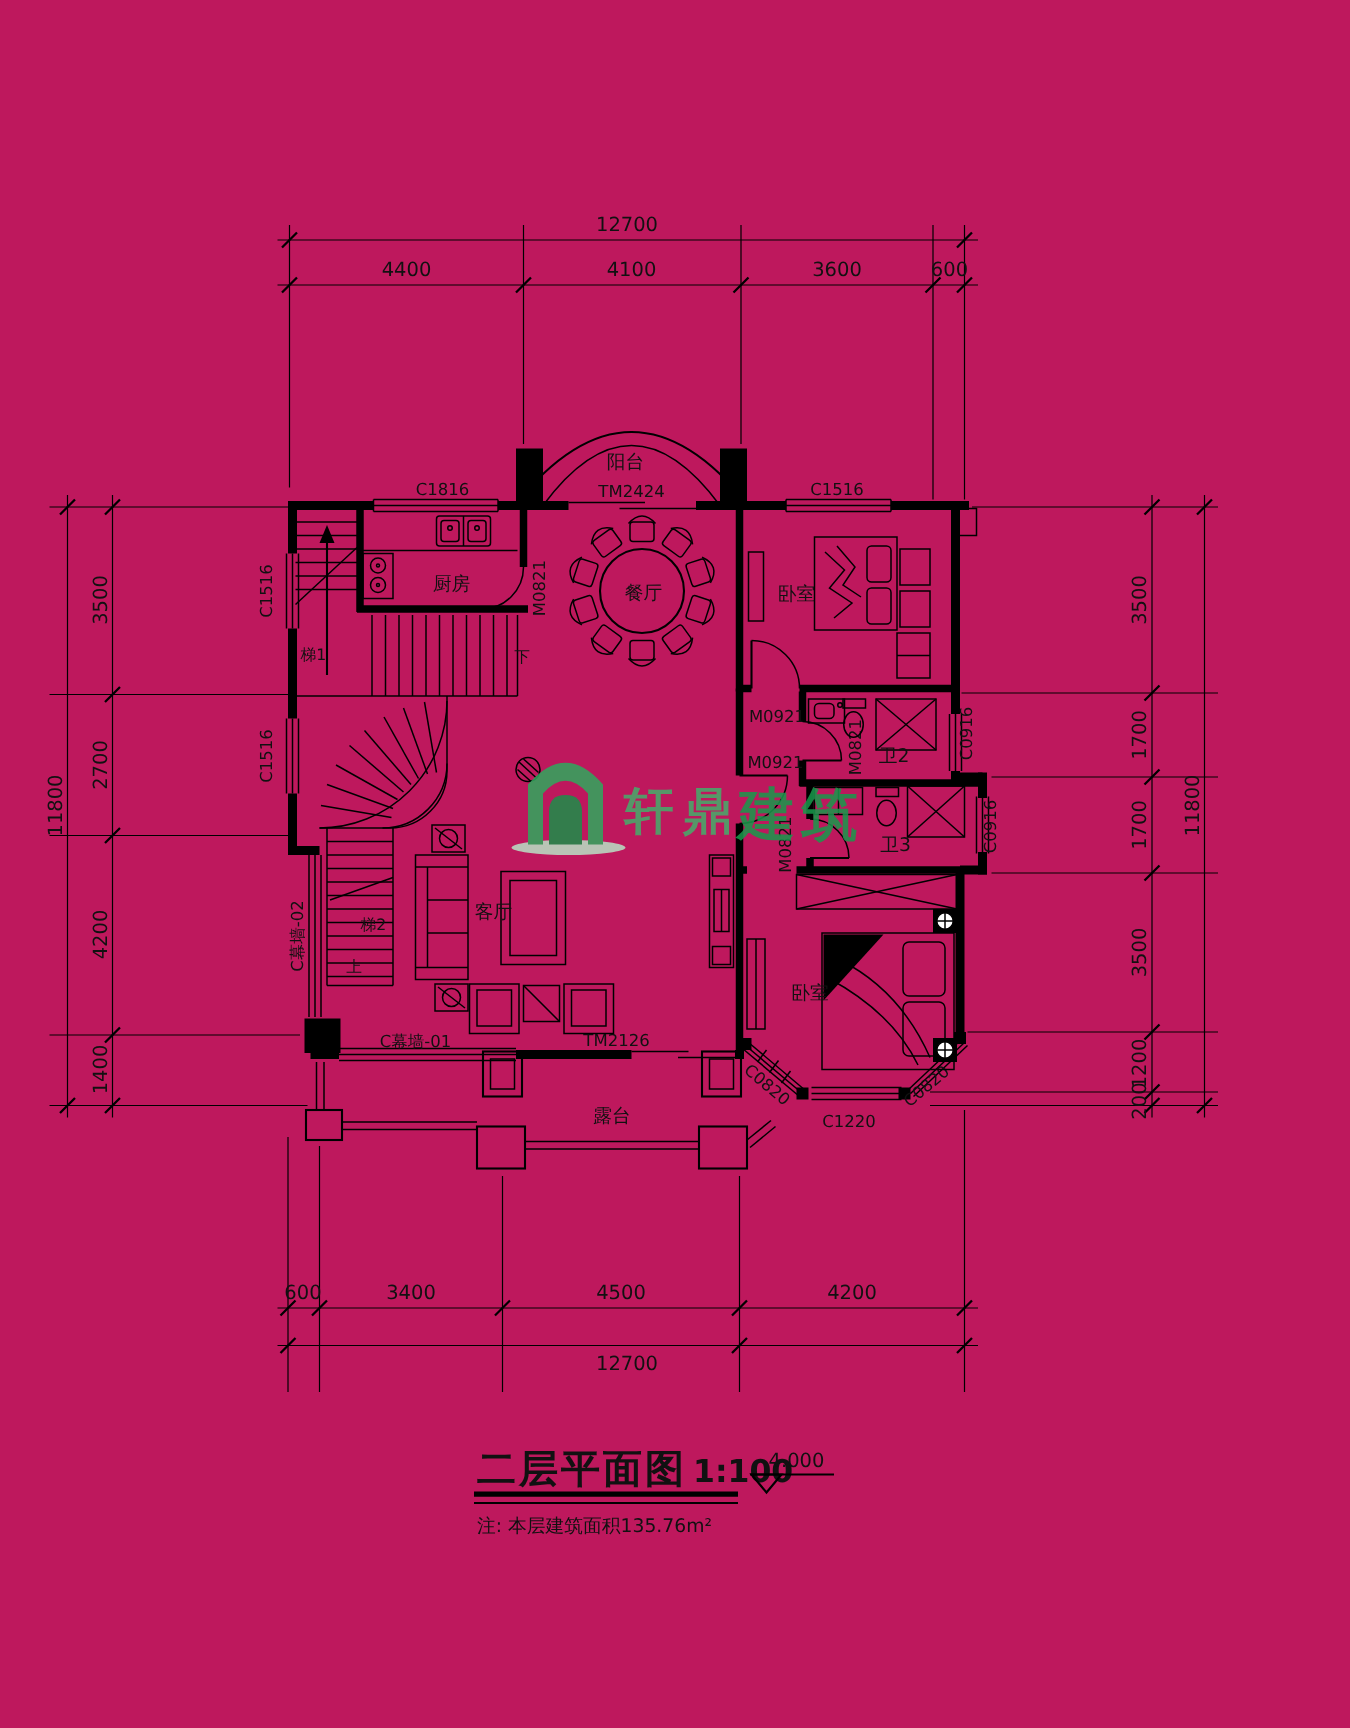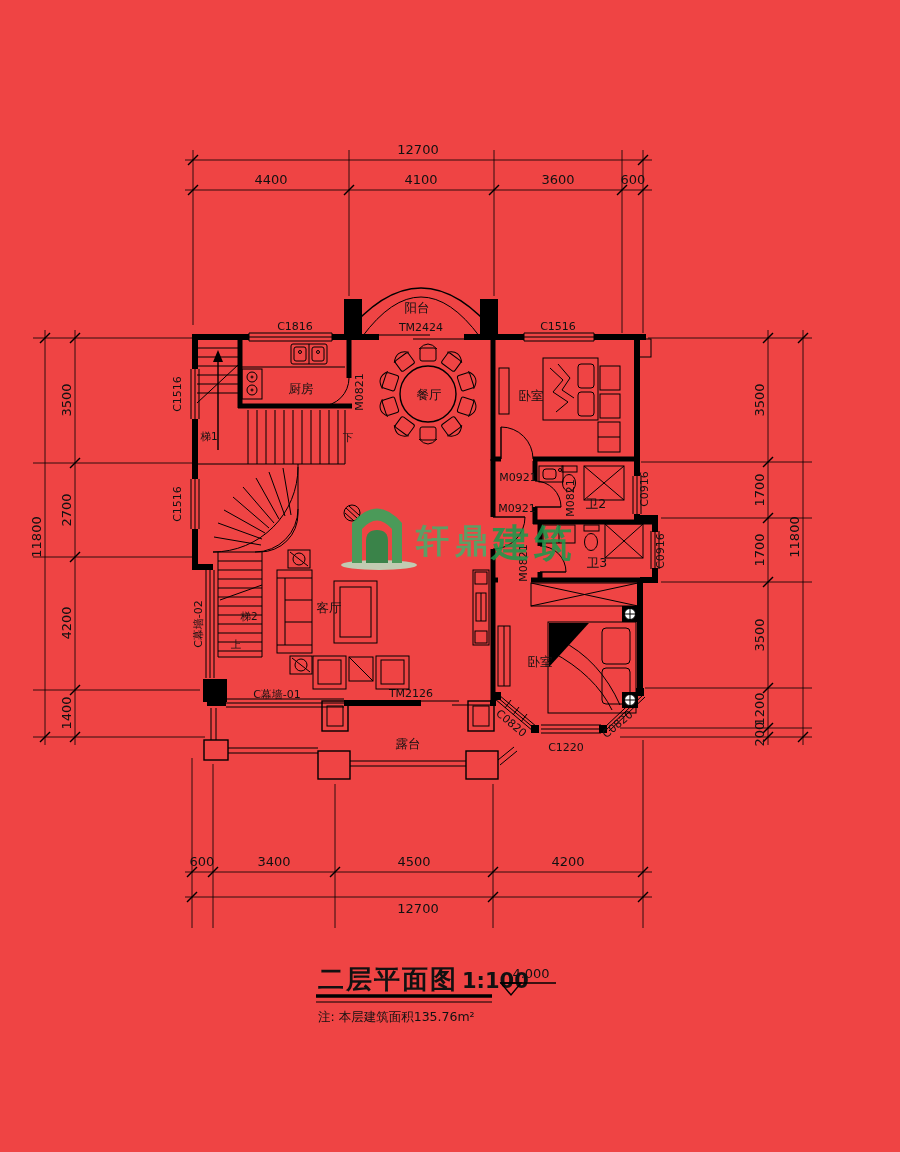--- a/index.html
+++ b/index.html
@@ -1,16 +1,16 @@
 <!DOCTYPE html>
 <html><head>
 <meta charset="utf-8">
 <style>
   html,body{margin:0;padding:0;background:#fff;}
-  .page{position:relative;width:900px;height:1152px;background:#ef4444;overflow:hidden;}
+  .page{position:relative;width:900px;height:1152px;background:#be185d;overflow:hidden;}
   svg{display:block;}
   svg line,svg path,svg rect,svg circle,svg ellipse,svg polyline{fill:none;stroke:#000;stroke-linecap:butt;}
   .w6{stroke-width:6;}
   .w5{stroke-width:5;}
   .t{stroke-width:1;}
   .t12{stroke-width:1.4;}
   .d{stroke-width:0.8;}
   .tk{stroke-width:1.5;}
   .fb{fill:#000;stroke:none;}
   text{fill:#111;font-family:"DejaVu Sans","Liberation Sans",sans-serif;stroke:none;}

